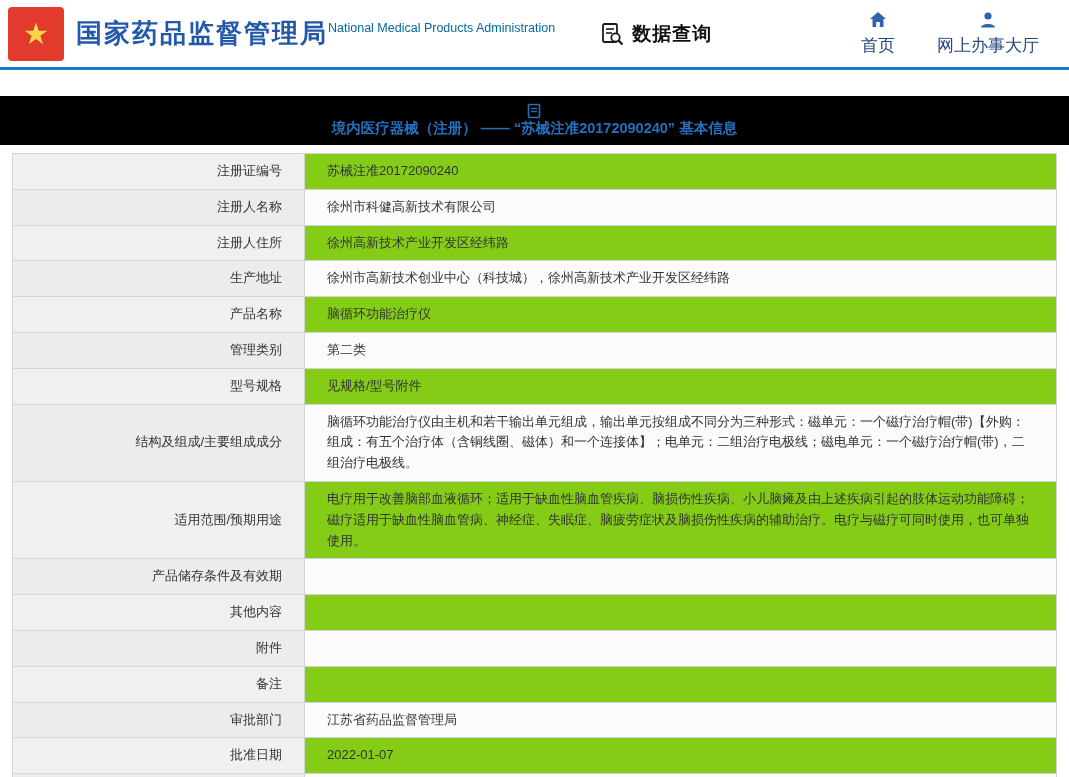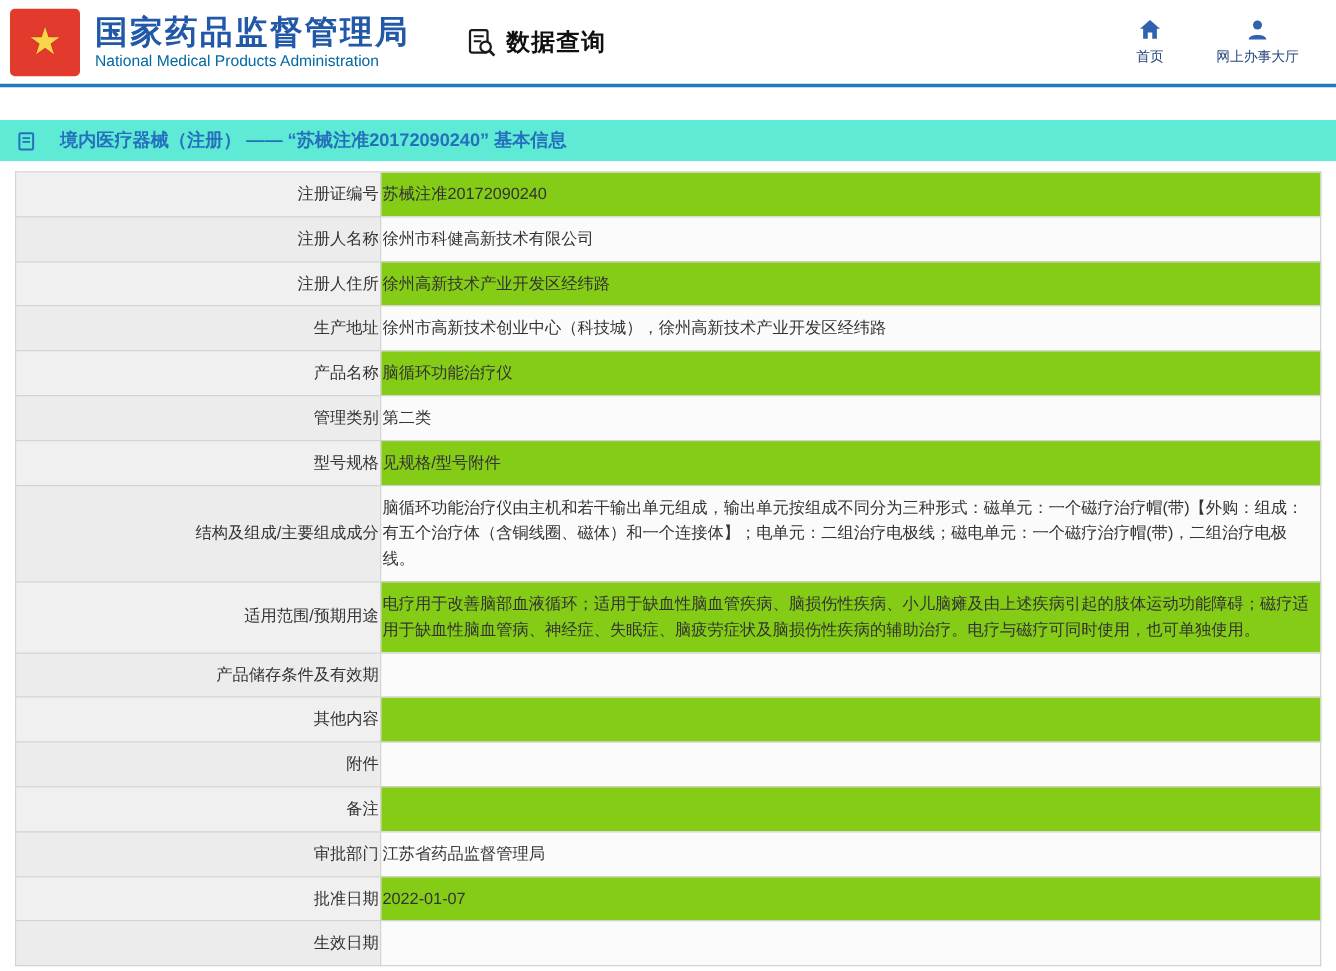--- a/index.html
+++ b/index.html
@@ -30,21 +30,20 @@
   }
   .emblem .star {
     color: #f7d64a;
     font-size: 30px;
     line-height: 1;
     text-shadow: 0 0 1px #b2251a;
   }
   .org-names {
     margin-left: 12px;
     display: flex;
-    flex-direction: column;
     justify-content: center;
   }
   .org-cn {
     color: #2158a8;
     font-size: 26px;
     font-weight: bold;
     letter-spacing: 2px;
     line-height: 1.15;
   }
   .org-en {
@@ -67,48 +66,49 @@
   .header-spacer { flex: 1; }
   .nav { display: flex; gap: 42px; padding-right: 14px; }
   .nav-item {
     display: flex;
     flex-direction: column;
     align-items: center;
     gap: 4px;
     cursor: pointer;
   }
   .nav-item .nav-label {
-    font-size: 11px;
+    font-size: 17px;
     color: #26477e;
   }
   
   .spacer-20 { height: 26px; background: #fff; }
   .title-band {
-    background: #5eead4;
+    background: #000000;
     padding: 7px 14px;
     display: flex;
     align-items: center;
-    gap: 19px;
+    gap: 0;
+    flex-direction: column;
   }
   .page-title {
     color: #2570bd;
     font-size: 14.5px;
     font-weight: bold;
   }
   
   .table-wrap { padding: 8px 12px 4px 12px; background: #fff; }
   table.info {
     width: 100%;
     border-collapse: collapse;
     border: 1px solid #c9c9c9;
     font-size: 13px;
   }
   table.info th, table.info td {
     border: 1px solid #d4d4d4;
-    padding: 7px 1px;
+    padding: 7px 22px;
     line-height: 1.6;
     vertical-align: middle;
   }
   table.info th {
     width: 292px;
     background: #f0f0f0;
     font-weight: normal;
     text-align: right;
     color: #333;
     white-space: nowrap;

